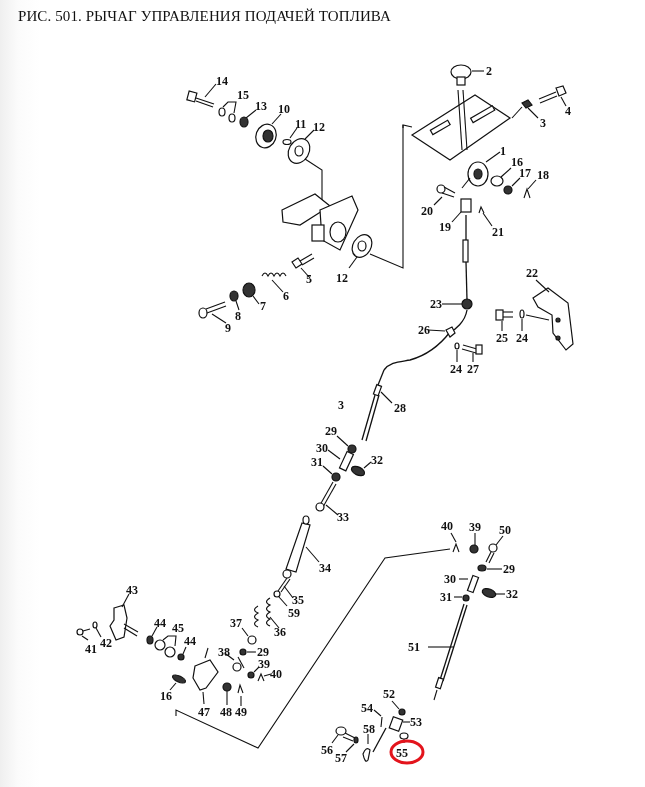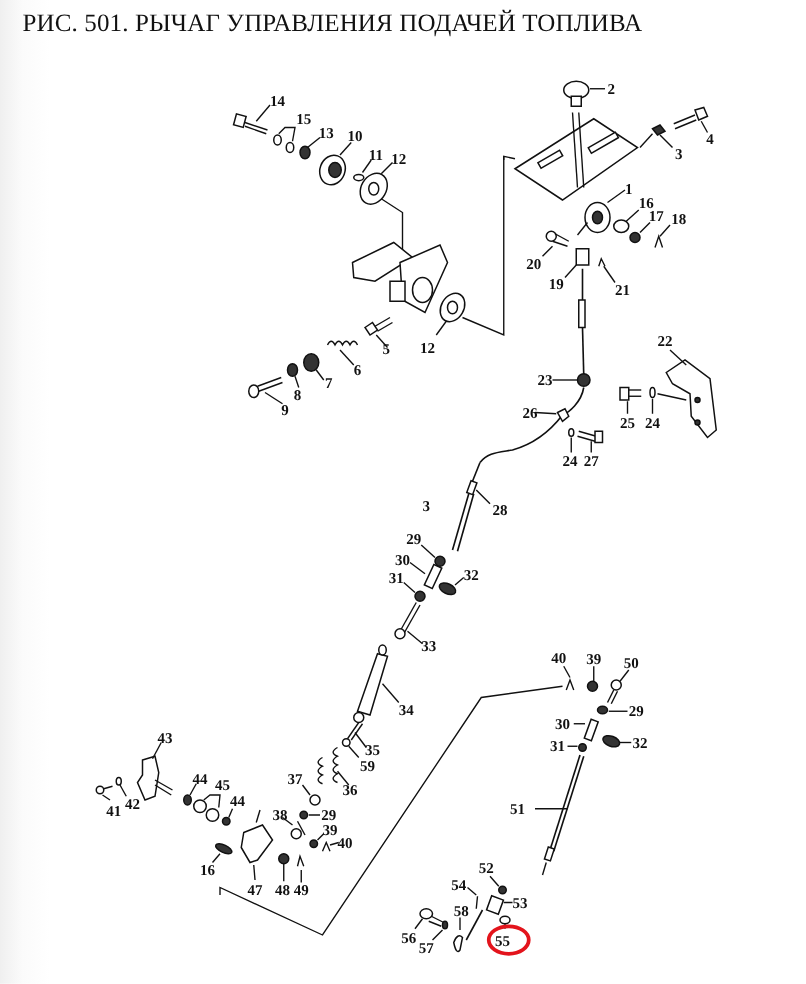--- a/index.html
+++ b/index.html
@@ -6,21 +6,21 @@
   body {
     width: 645px; height: 787px; overflow: hidden;
     background: linear-gradient(to right, #efefef 0px, #fbfbfb 18px, #ffffff 40px, #ffffff 100%);
     font-family: "Liberation Serif", serif;
     color: #111;
     position: relative;
   }
   .title {
     position: absolute; left: 18px; top: 8px;
     font-family: "Liberation Serif", serif;
-    font-size: 20px; letter-spacing: 0.1px; color: #111;
+    font-size: 15px; letter-spacing: 0.1px; color: #111;
     white-space: nowrap;
   }
   svg.diagram { position: absolute; left: 0; top: 0; }
   .lbl { font-family: "Liberation Serif", serif; font-size: 12px; font-weight: bold; fill: #111; }
   .ln { stroke: #111; stroke-width: 1.1; fill: none; }
   .part { stroke: #111; stroke-width: 1.2; fill: #fff; }
   .partd { stroke: #111; stroke-width: 1.2; fill: #333; }
   .cable { stroke: #111; stroke-width: 1.3; fill: none; }
   .hl { stroke: #e3141c; stroke-width: 3; fill: none; }
 </style>

